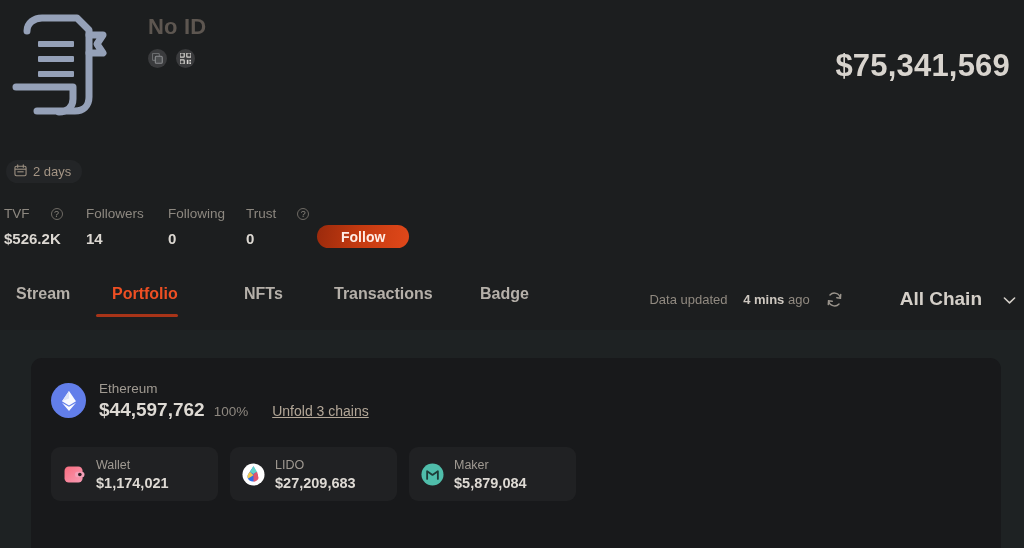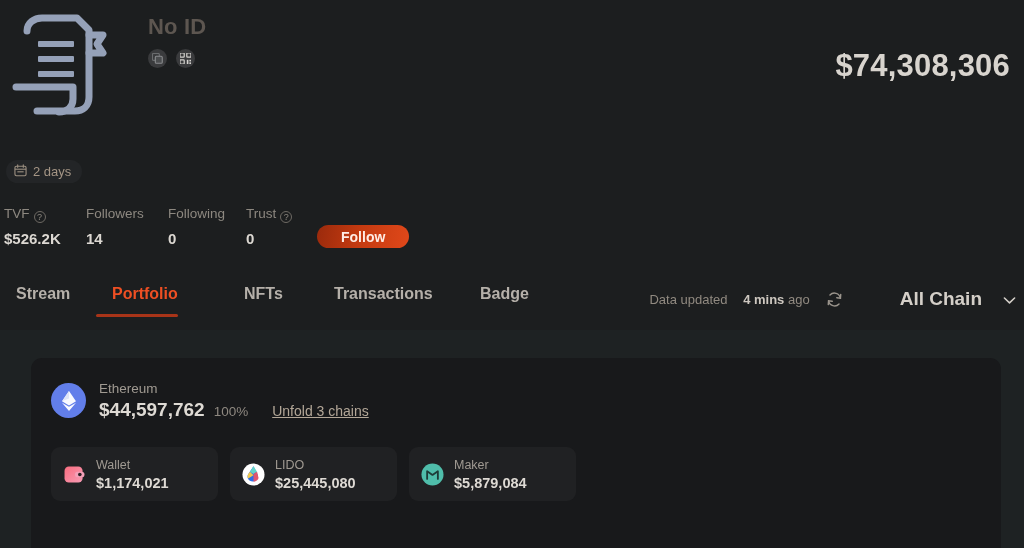--- a/index.html
+++ b/index.html
@@ -102,22 +102,22 @@
     left: 4px;
     top: 205px;
     display: flex;
     align-items: flex-end;
   }
   .stat { margin-right: 0; }
   .stat-label {
     font-size: 13.5px;
     color: #8d8880;
     display: flex;
-    align-items: flex-end;
-    gap: 4px;
+    align-items: center;
+    gap: 21px;
     line-height: 18px;
   }
   .stat-value {
     font-size: 15px;
     font-weight: bold;
     color: #dcd8d2;
     margin-top: 6px;
     line-height: 19px;
   }
   .q-mark {
@@ -341,21 +341,21 @@
             <rect x="7.4" y="0" width="4.6" height="4.6" rx="0.8" fill="none" stroke="#d4d2ce" stroke-width="1.3"></rect>
             <rect x="0" y="7.4" width="4.6" height="4.6" rx="0.8" fill="none" stroke="#d4d2ce" stroke-width="1.3"></rect>
             <rect x="7.4" y="7.4" width="1.8" height="4.6"></rect>
             <rect x="10.2" y="7.4" width="1.8" height="1.8"></rect>
             <rect x="10.2" y="10.2" width="1.8" height="1.8"></rect>
           </svg>
         </span>
       </div>
     </div>
 
-    <div class="total-value">$74,308,306</div>
+    <div class="total-value">$75,341,569</div>
 
     <div class="days-badge">
       <span>
         <svg width="13" height="13" viewBox="0 0 14 14" fill="none" stroke="#9b8f80" stroke-width="1.2">
           <rect x="1" y="2.4" width="12" height="10.2" rx="1.6"></rect>
           <path d="M1 5.6 H13"></path>
           <path d="M3.6 8.4 H10.4"></path>
           <path d="M4 1 V3.6 M10 1 V3.6" stroke-linecap="round"></path>
         </svg>
       </span>
@@ -475,21 +475,21 @@
             <svg width="23" height="23" viewBox="0 0 24 24">
               <circle cx="12" cy="12" r="11.5" fill="#ffffff"></circle>
               <path d="M12 3.4 L6.6 11.6 C5 14 5.8 17.2 8.3 18.6 C10.6 19.9 13.6 19.4 15.3 17.4 C17 15.4 17.1 12.6 15.6 10.6 Z" fill="#2f6ee8"></path>
               <path d="M12 3.4 L8.3 9.1 L12 11.4 L15.7 9.1 Z" fill="#63d4c8"></path>
               <path d="M8.3 9.1 L6.6 11.6 C5.6 13.1 5.6 14.9 6.4 16.3 L12 12.8 Z" fill="#f2c94c"></path>
               <path d="M15.7 9.1 L12 11.4 L12 19.5 C14.4 19.5 16.6 17.9 17.3 15.6 Z" fill="#e0566d"></path>
             </svg>
           </span>
           <div class="proto-meta">
             <div class="proto-name">LIDO</div>
-            <div class="proto-val">$25,445,080</div>
+            <div class="proto-val">$27,209,683</div>
           </div>
         </div>
 
         <div class="proto-card">
           <span class="proto-ico">
             <svg width="23" height="23" viewBox="0 0 24 24">
               <circle cx="12" cy="12" r="11.5" fill="#4fbdaa"></circle>
               <path d="M6.4 16.6 V8.6 L12 12.4 L17.6 8.6 V16.6" fill="none" stroke="#1d3b37" stroke-width="1.9" stroke-linejoin="round" stroke-linecap="round"></path>
             </svg>
           </span>

